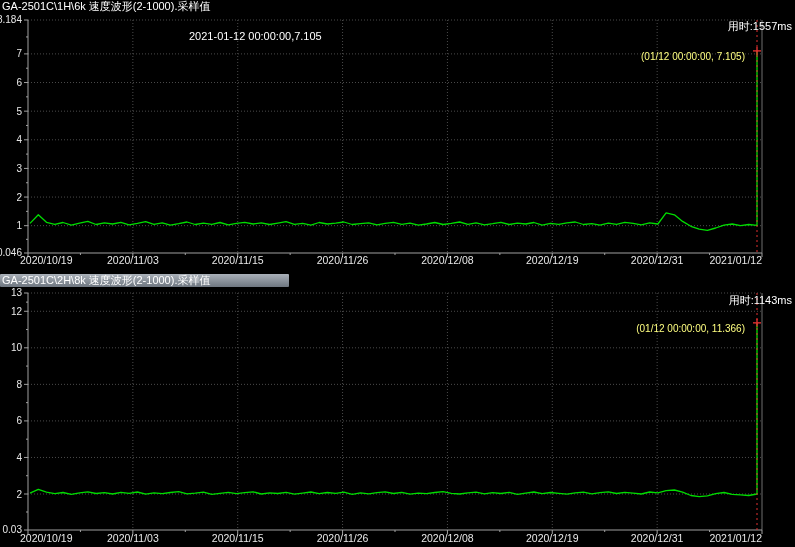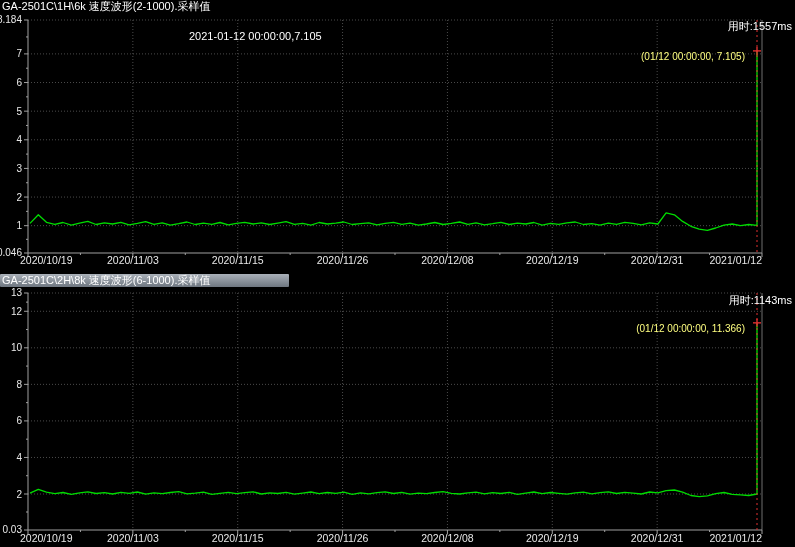--- a/index.html
+++ b/index.html
@@ -21,21 +21,21 @@
 <div id="screen">
 
   <div class="hdr" style="top:0;">
     <span class="title">GA-2501C\1H\6k 速度波形(2-1000).采样值</span>
     <span class="cursorv">2021-01-12 00:00:00,7.105</span>
     <span class="elapsed">用时:1557ms</span>
   </div>
 
   <div class="hdr" style="top:274px;height:13px;">
     <div class="selbar"></div>
-    <span class="title">GA-2501C\2H\8k 速度波形(6-1000).采样值</span>
+    <span class="title">GA-2501C\2H\8k 速度波形(2-1000).采样值</span>
     <span class="elapsed">用时:1143ms</span>
   </div>
 
   <svg id="plotsvg" width="795" height="547">
       <rect x="28" y="20" width="734" height="233" fill="#000"></rect>
       <line x1="28" y1="225.68591791594986" x2="762" y2="225.68591791594986" stroke="#4b4b4b" stroke-dasharray="1 2"></line>
       <line x1="28" y1="197.05480462029982" x2="762" y2="197.05480462029982" stroke="#4b4b4b" stroke-dasharray="1 2"></line>
       <line x1="28" y1="168.42369132464978" x2="762" y2="168.42369132464978" stroke="#4b4b4b" stroke-dasharray="1 2"></line>
       <line x1="28" y1="139.79257802899974" x2="762" y2="139.79257802899974" stroke="#4b4b4b" stroke-dasharray="1 2"></line>
       <line x1="28" y1="111.16146473334973" x2="762" y2="111.16146473334973" stroke="#4b4b4b" stroke-dasharray="1 2"></line>

